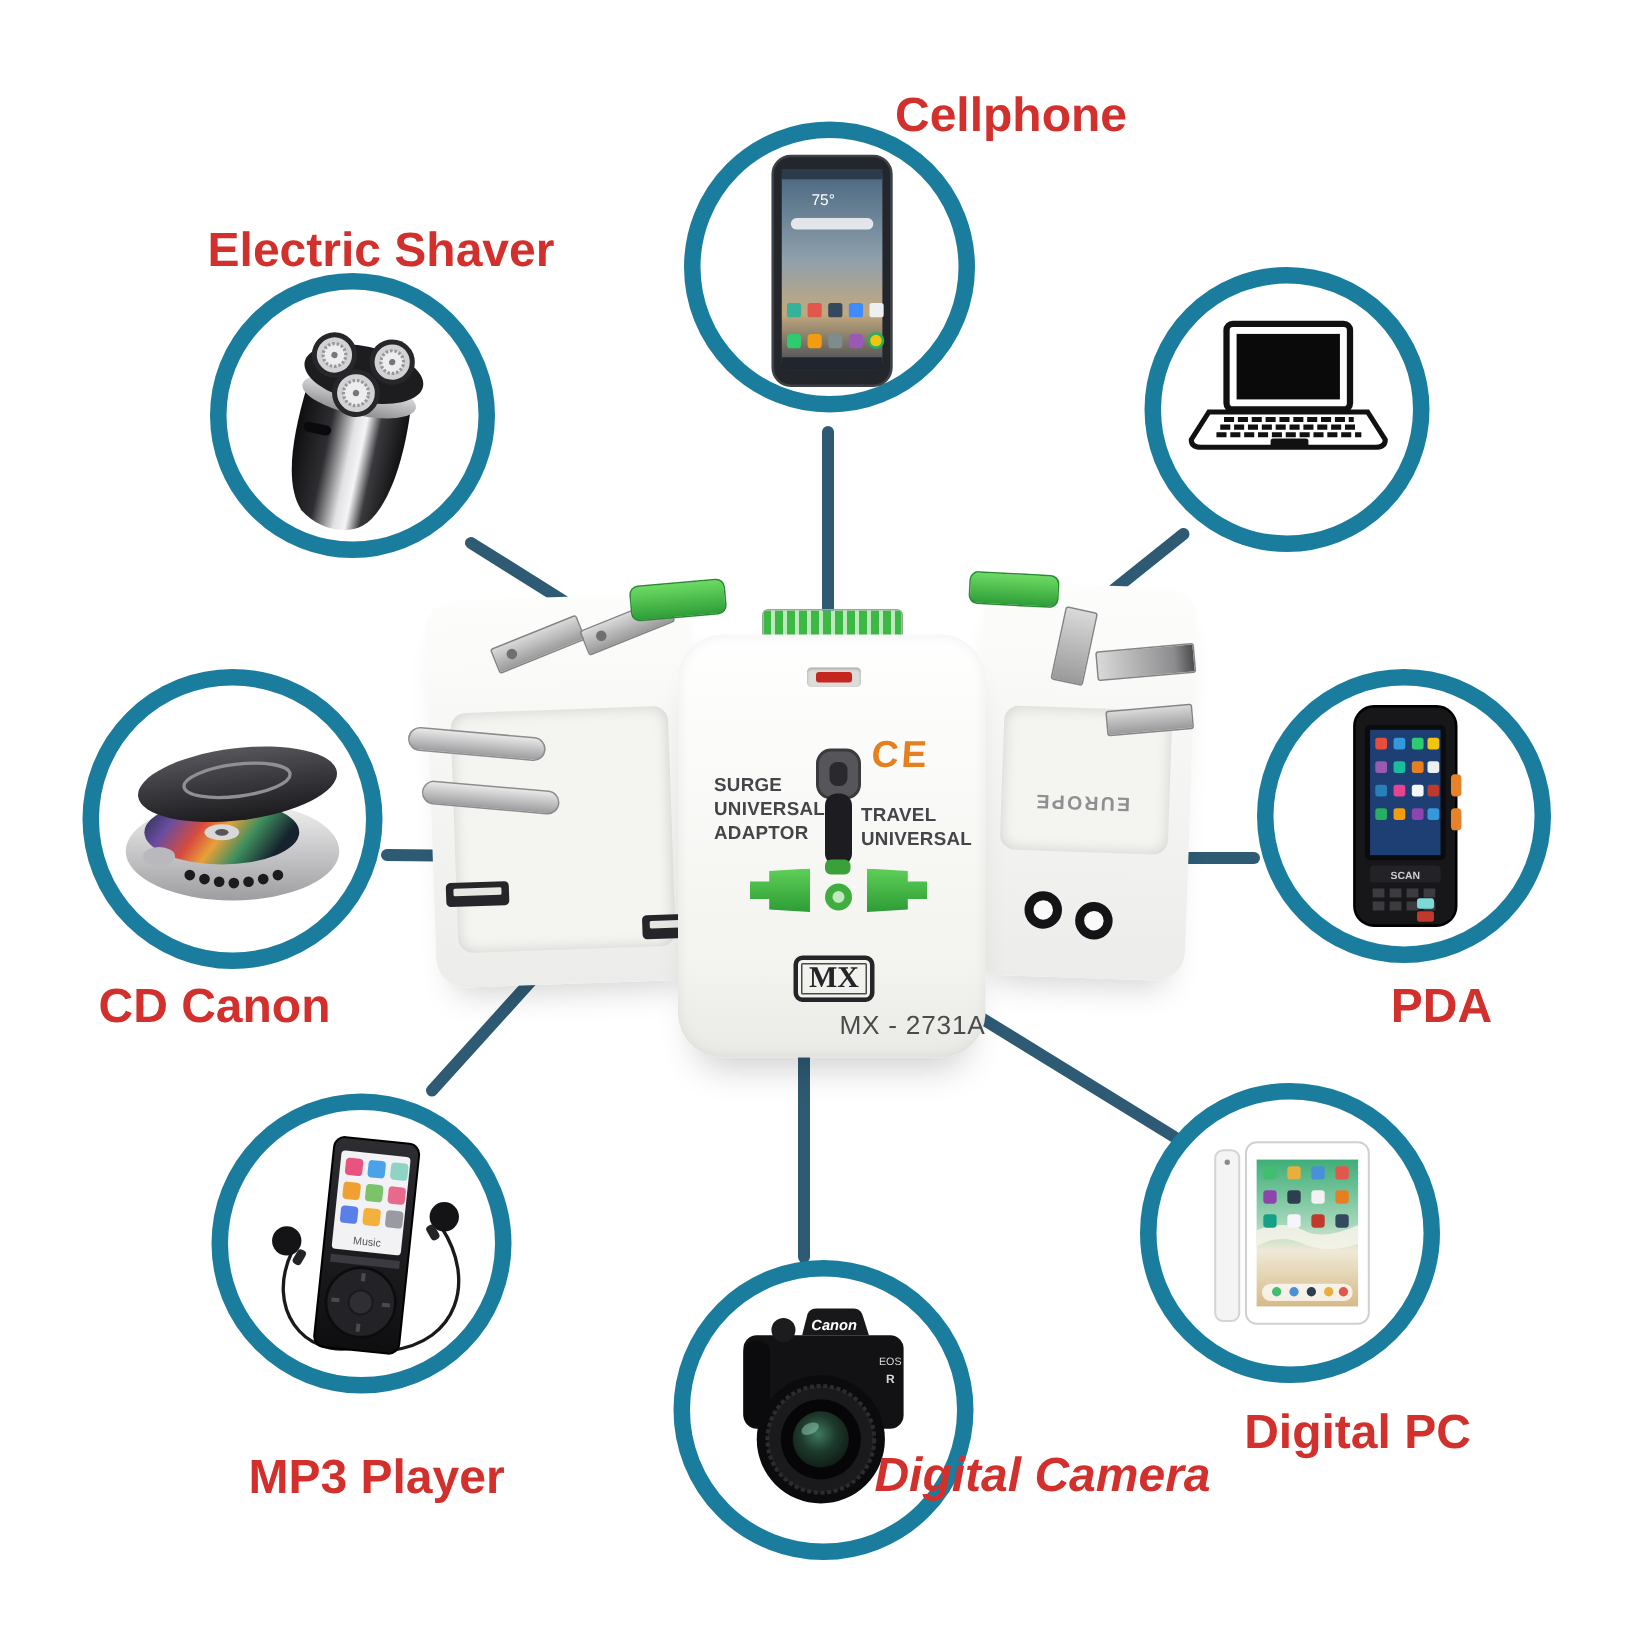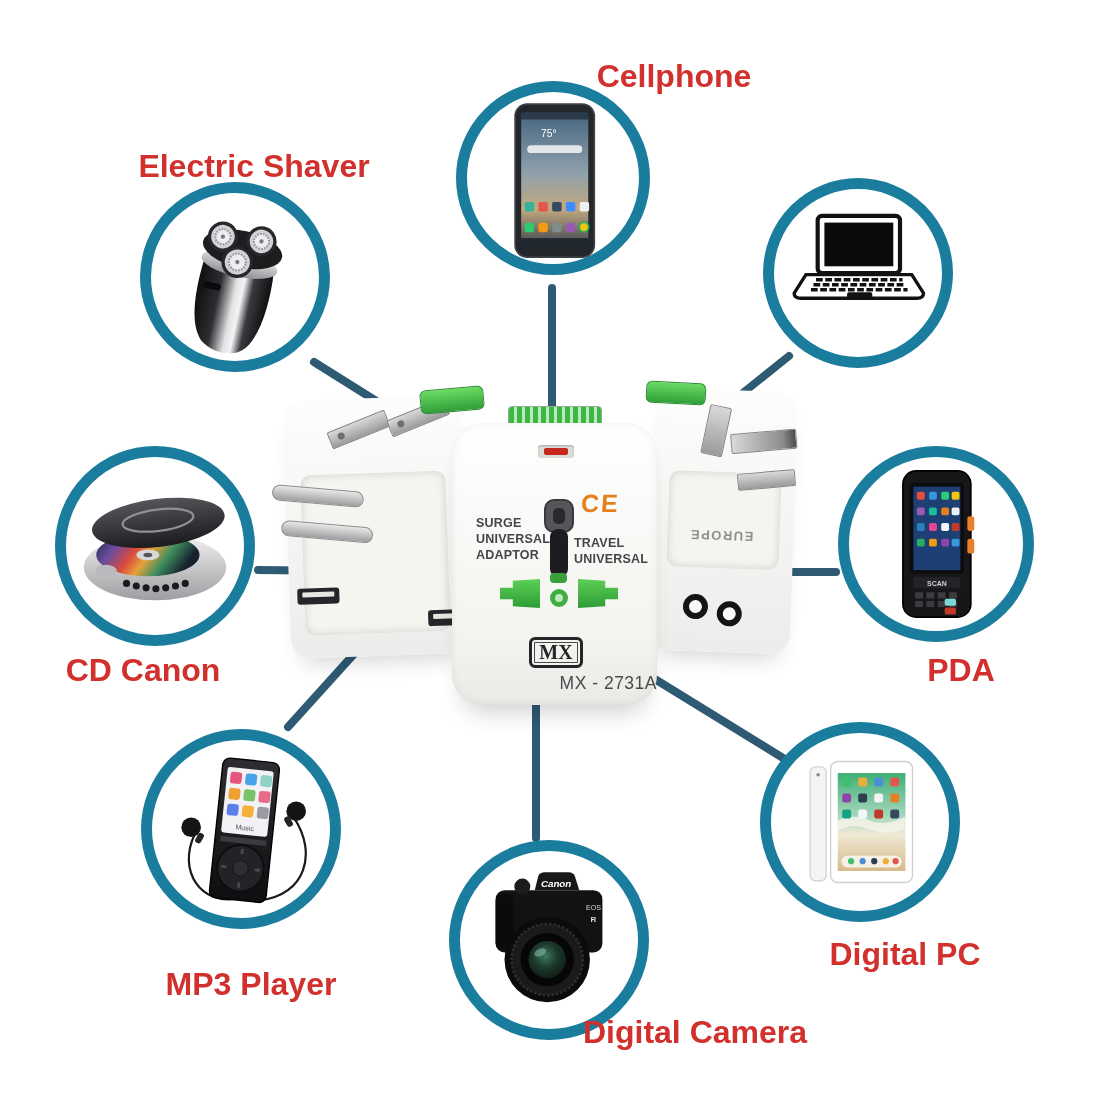--- a/index.html
+++ b/index.html
@@ -371,21 +371,21 @@
       <text x="108" y="40" font-size="11" font-weight="bold" font-style="italic" fill="#ffffff" text-anchor="middle">Canon</text>
       <text x="150" y="66" font-size="8" fill="#d8d8da" text-anchor="middle">EOS</text>
       <text x="150" y="80" font-size="9" font-weight="bold" fill="#d8d8da" text-anchor="middle">R</text>
       <circle cx="98" cy="122" r="48" fill="#0b0b0d"></circle>
       <circle cx="98" cy="122" r="40" fill="#1a1a1c" stroke="#2c2c2e" stroke-width="3" stroke-dasharray="3 2"></circle>
       <circle cx="98" cy="122" r="30" fill="#060608"></circle>
       <circle cx="98" cy="122" r="21" fill="url(#lensglass)"></circle>
       <ellipse cx="90" cy="114" rx="7" ry="4" fill="#9fdcc8" opacity="0.45" transform="rotate(-25 90 114)"></ellipse>
     </svg>
   </div>
-  <div class="node-label" style="left:695px;top:1014px;">Digital Camera</div>
+  <div class="node-label" style="left:695px;top:965px;font-style:italic;">Digital Camera</div>
 
   <div class="node-circle" style="left:760px;top:722px;width:200px;height:200px;">
     <svg viewBox="0 0 200 200">
       <defs>
         <linearGradient id="padbg" x1="0" y1="0" x2="0" y2="1">
           <stop offset="0" stop-color="#3fae77"></stop>
             <stop offset="0.45" stop-color="#a8d8bc"></stop>
           <stop offset="0.62" stop-color="#efe9d6"></stop>
             <stop offset="1" stop-color="#d6ba88"></stop>
         </linearGradient>

